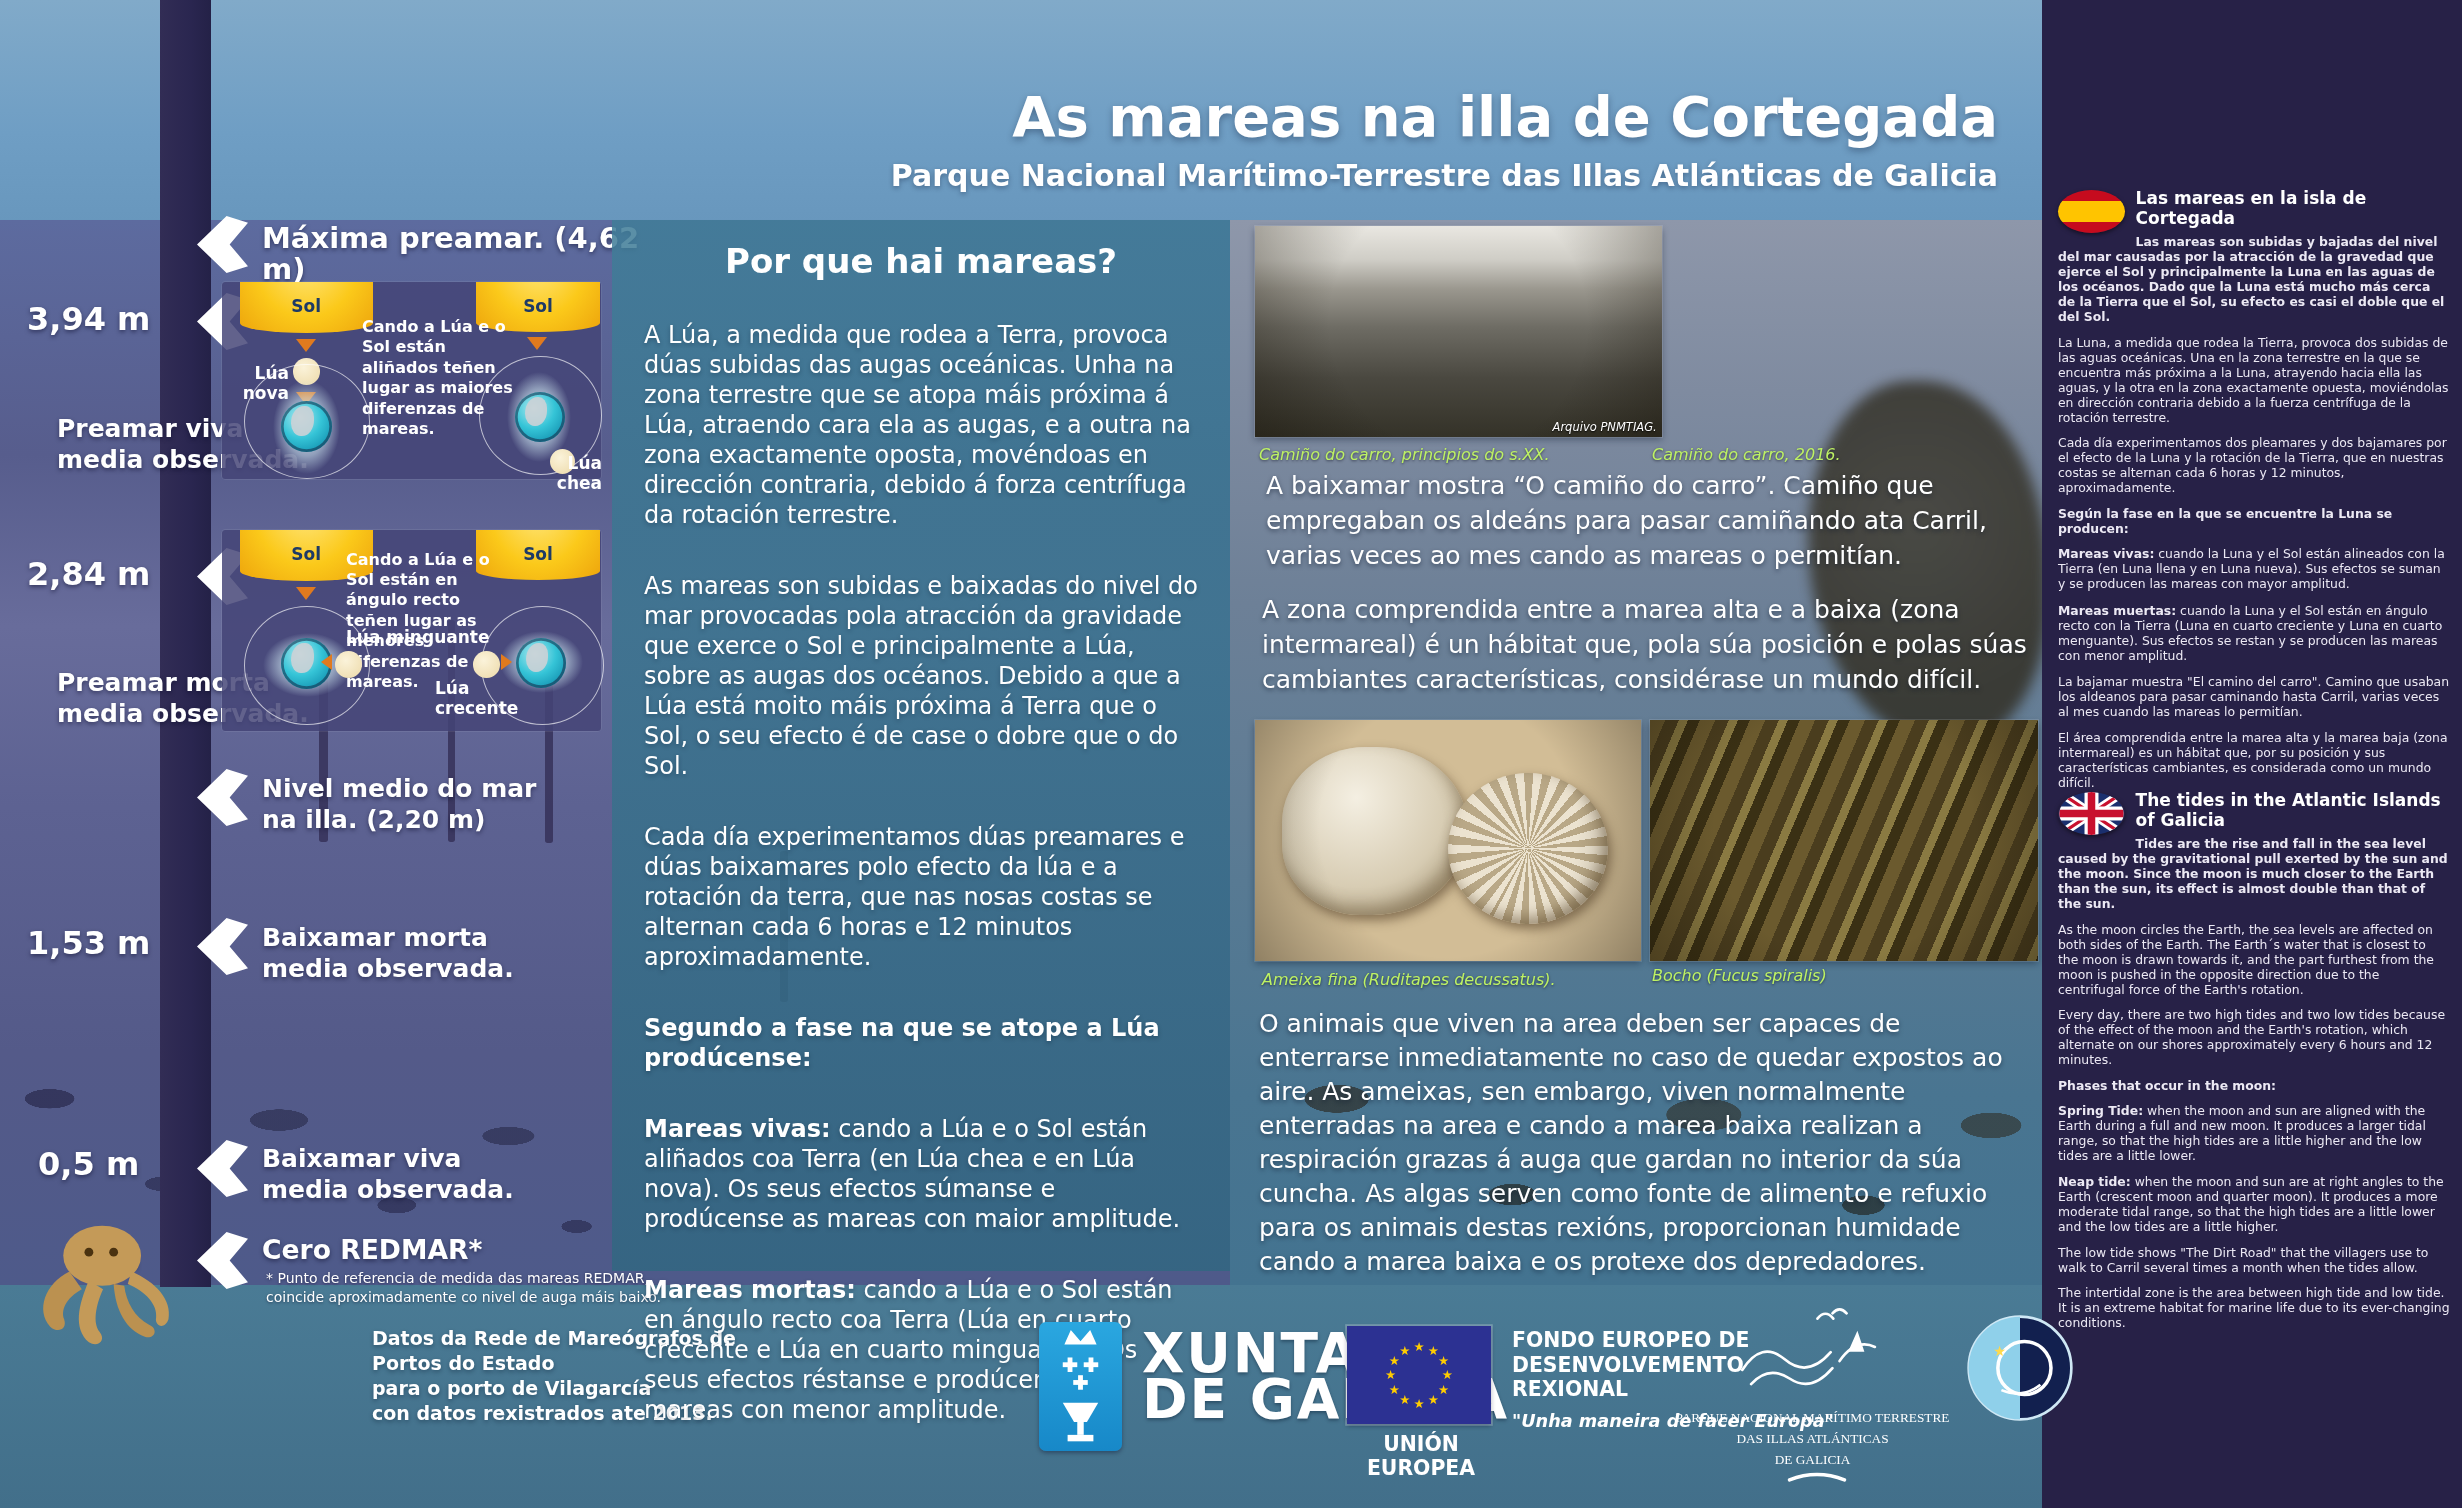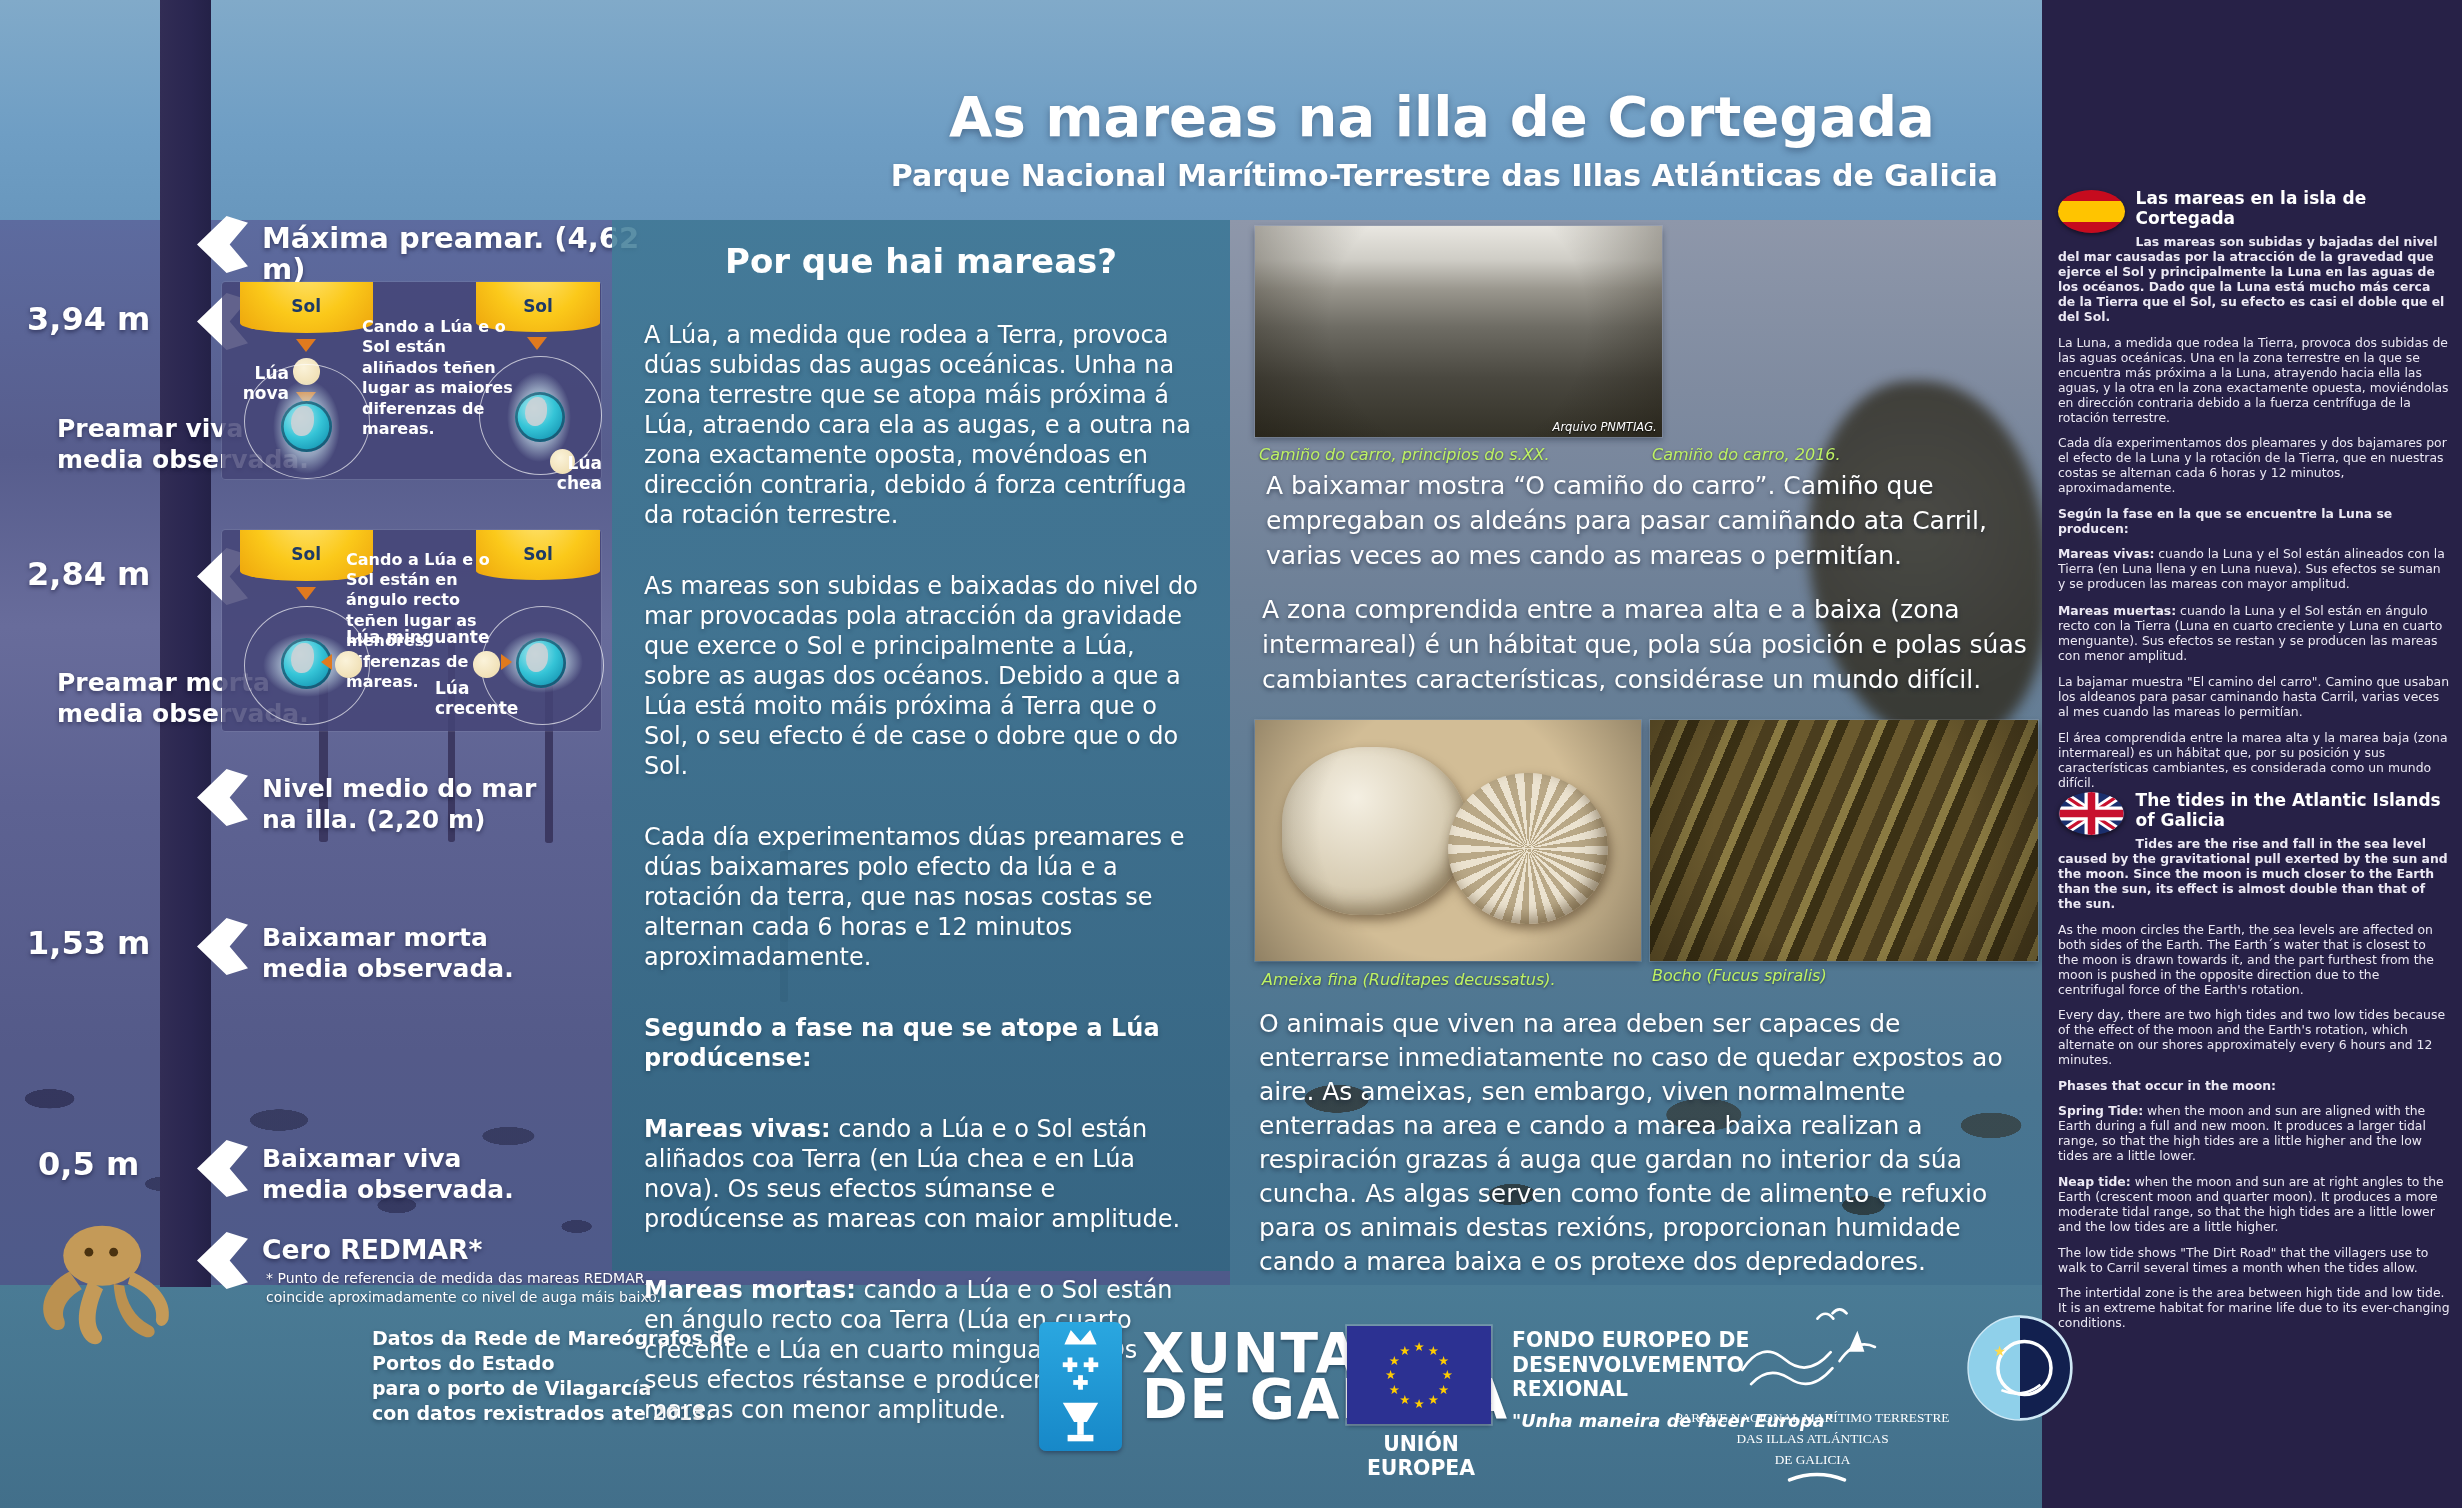--- a/index.html
+++ b/index.html
@@ -125,21 +125,21 @@
   <div class="abs tree-blob"></div>
   <div class="abs rocks" style="left:0;top:1019px;width:620px;height:266px;"></div>
   <div class="abs rocks2" style="left:1241px;top:1019px;width:798px;height:266px;"></div>
   <div class="abs stake" style="left:319px;top:674px;width:8.9px;height:168px;"></div>
   <div class="abs stake" style="left:448px;top:620px;width:7px;height:222px;"></div>
   <div class="abs stake" style="left:545px;top:683px;width:8px;height:160px;"></div>
   <div class="abs stake" style="left:780px;top:851px;width:8px;height:151px;"></div>
   <div class="abs bg-footer"></div>
   <div class="abs pole"></div>
 
-  <div class="abs title" style="left:886px;top:87px;width:1112px;text-align:center;">As mareas na illa de Cortegada</div>
+  <div class="abs title" style="left:886px;top:87px;width:1112px;">As mareas na illa de Cortegada</div>
   <div class="abs subtitle" style="left:886px;top:158px;width:1112px;">Parque Nacional Marítimo-Terrestre das Illas Atlánticas de Galicia</div>
 
   <div class="abs marr" style="left:197px;top:216px;"></div>
   <div class="abs mlab" style="left:262px;top:223px;width:390px;font-size:29px;">Máxima preamar. (4,62 m)</div>
 
   <div class="abs mval" style="left:17.7px;top:300px;width:142px;">3,94 m</div>
   <div class="abs marr" style="left:197px;top:293px;"></div>
 
   <div class="abs mlab pre" style="left:57px;top:413px;width:293px;">Preamar viva
 media observada.</div>

